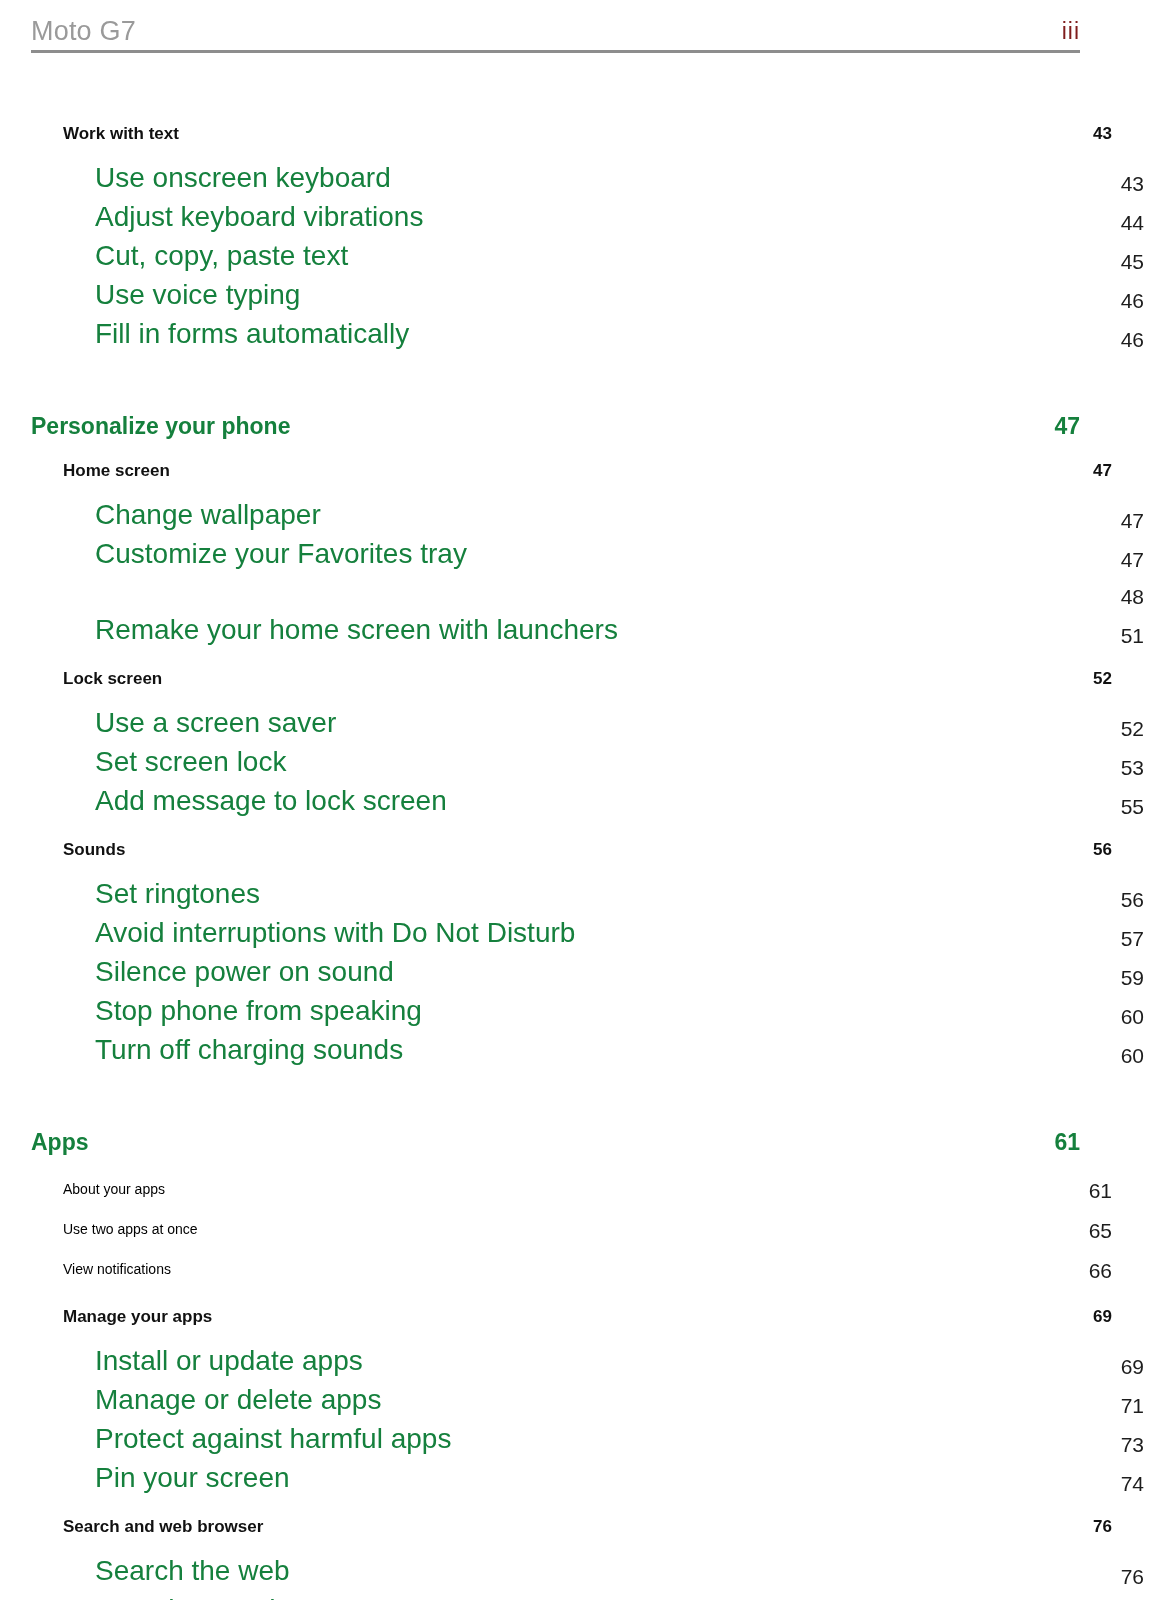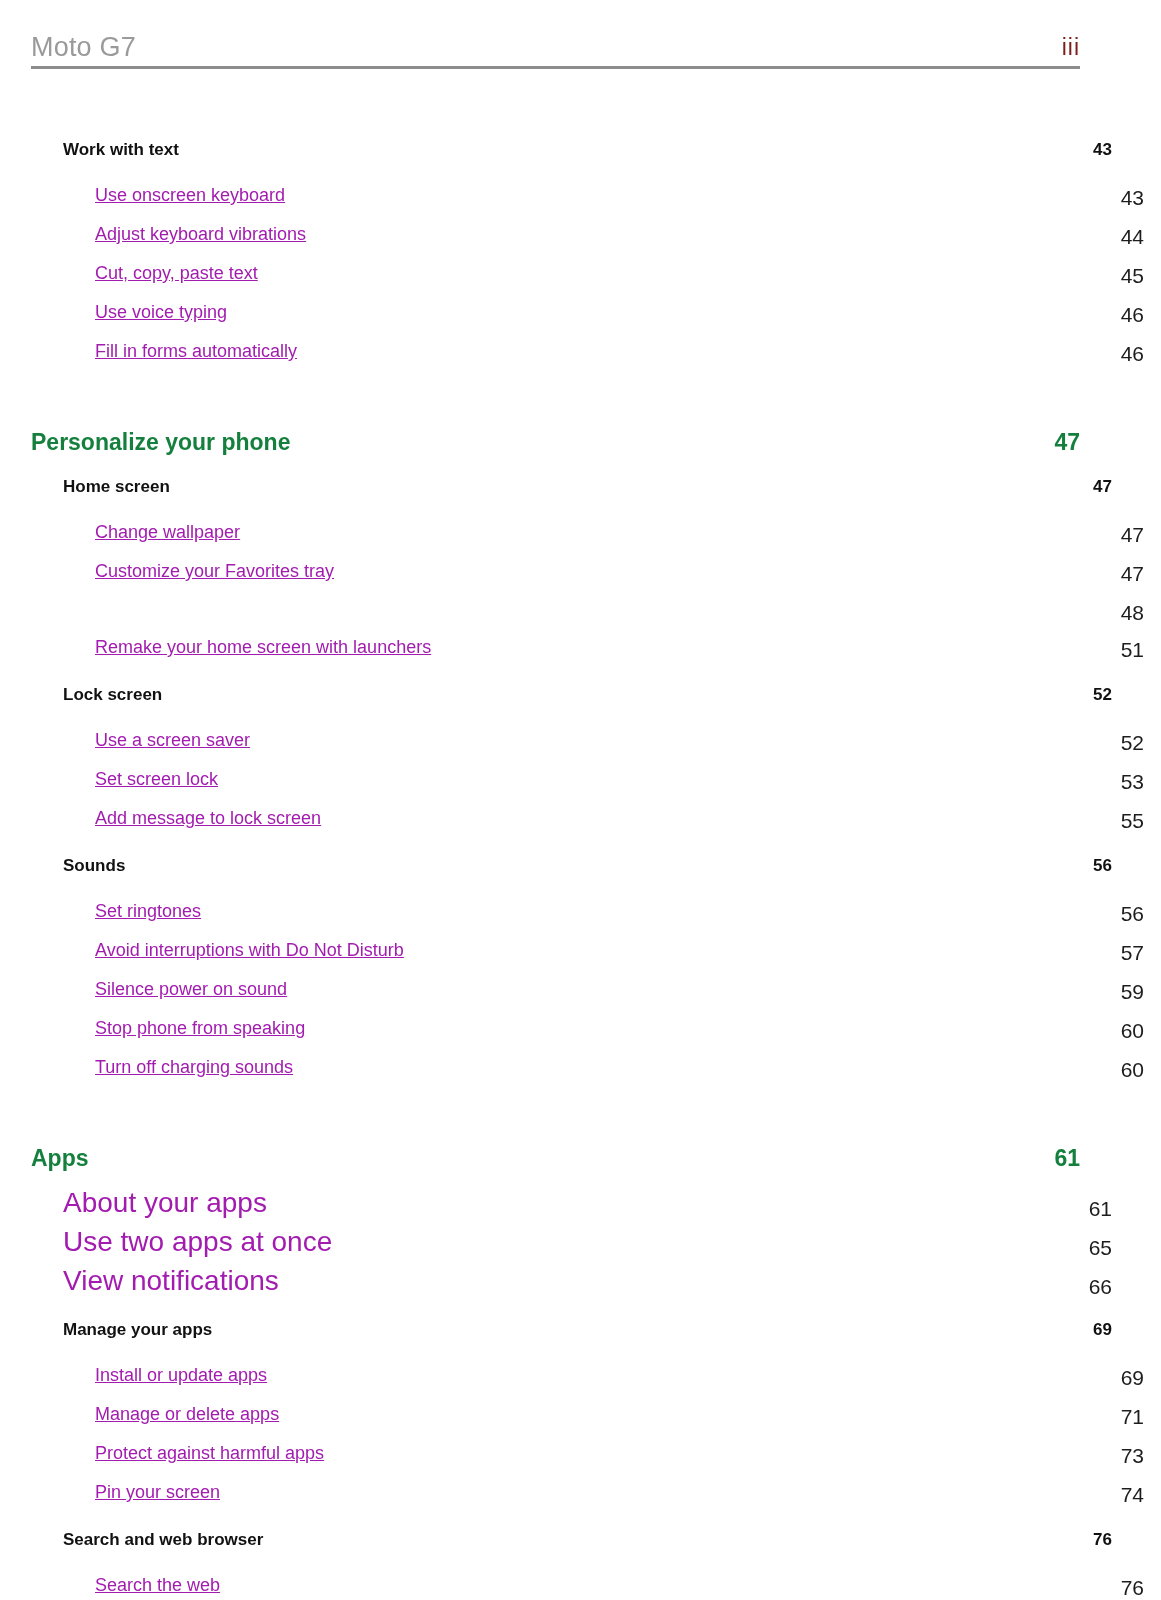--- a/index.html
+++ b/index.html
@@ -15,21 +15,20 @@
     color: #1a1a1a;
     -webkit-font-smoothing: antialiased;
     overflow: hidden;
   }
   .page {
     position: relative;
     width: 1161px;
     height: 1328px;
     box-sizing: border-box;
     padding: 0 81px 0 31px;
-    margin-top: 16px;
   }
 
   
   .page-header {
     display: flex;
     align-items: flex-end;
     justify-content: space-between;
     height: 46px;
     padding: 0;
     margin: 0;
@@ -103,45 +102,44 @@
     color: #111111;
     line-height: 38px;
   }
 
   
   .lvl2p {
     margin-left: 32px;
     margin-top: 0;
   }
   .lvl2p .toc-label {
-    font-size: 28px;
-    font-weight: 400;
-    color: #a21caf;
+    font-size: 14px;
+    font-weight: 400;
+    color: #000000;
     line-height: 37px;
   }
   .lvl2p .toc-page {
     font-size: 21px;
     font-weight: 400;
     color: #1d1d1d;
     line-height: 37px;
     position: relative;
     top: 4px;
   }
 
   
   .lvl3 {
     margin-left: 64px;
     margin-top: 0;
   }
   .lvl3 .toc-label {
-    font-size: 18px;
-    font-weight: 400;
-    color: #a21caf;
+    font-size: 28px;
+    font-weight: 400;
+    color: #15803d;
     line-height: 37px;
-    text-decoration: underline;
   }
   .lvl3 .toc-page {
     font-size: 21px;
     font-weight: 400;
     color: #1d1d1d;
     line-height: 37px;
     position: relative;
     top: 4px;
   }
 

